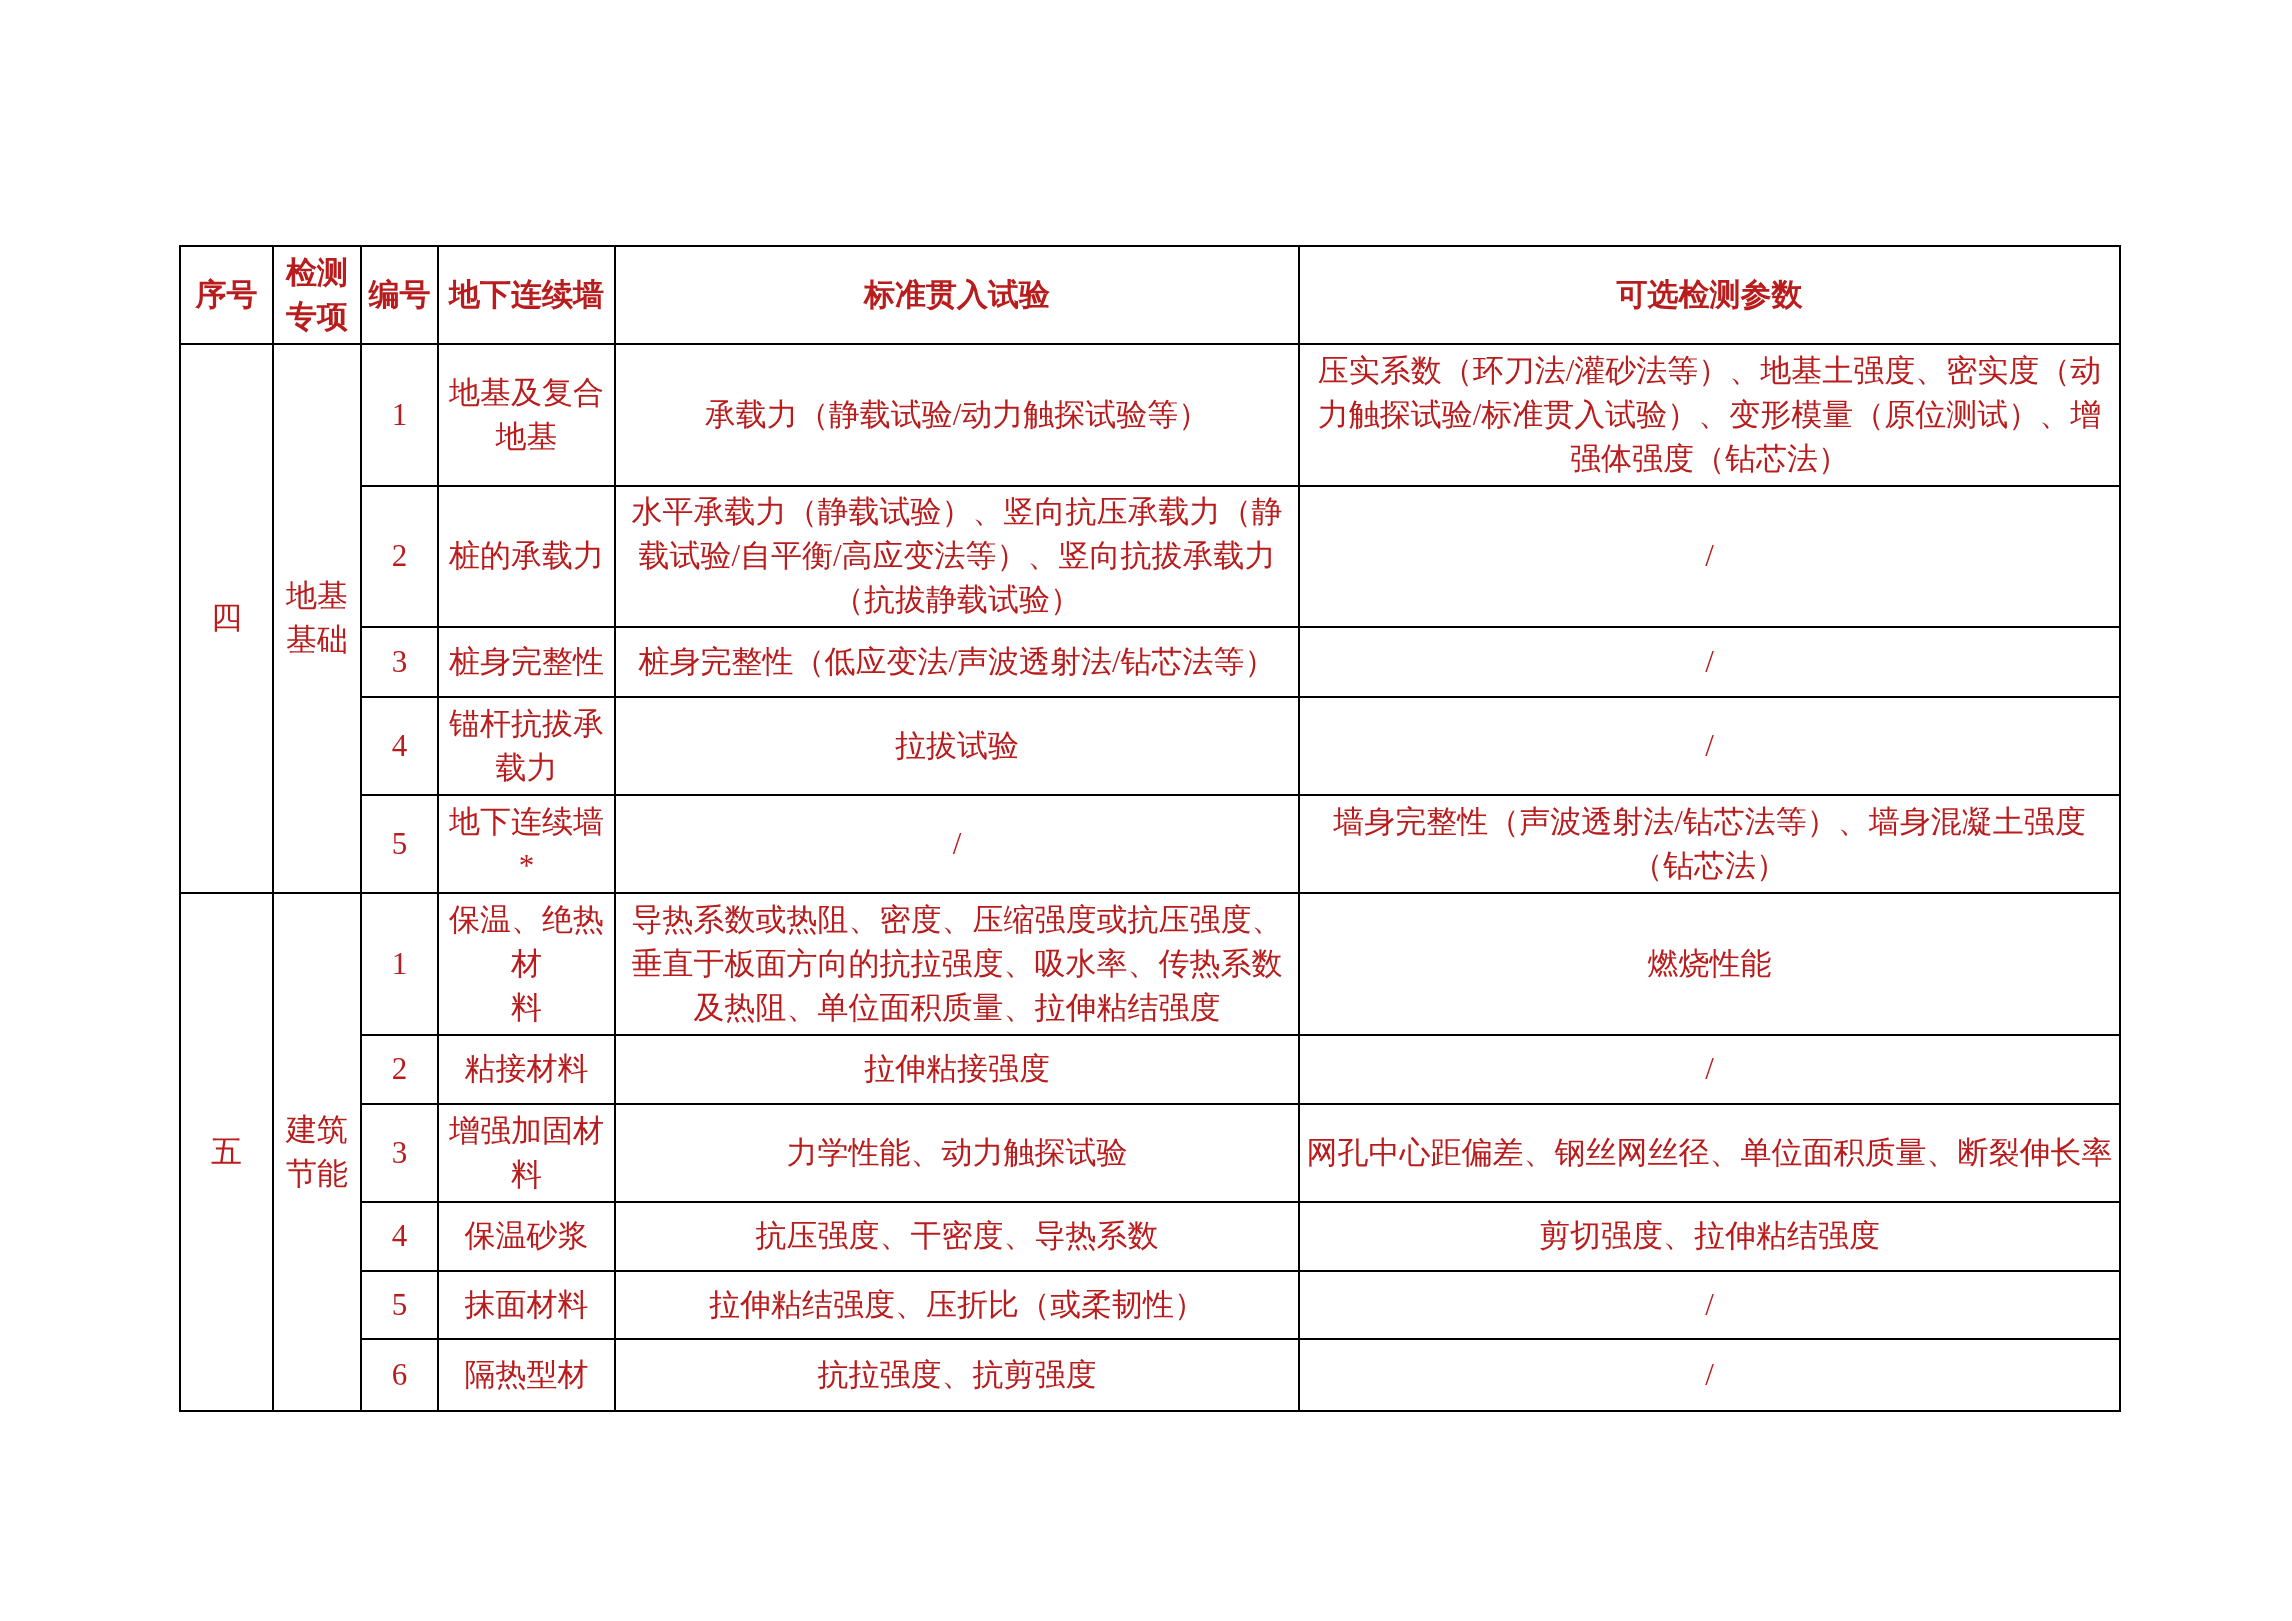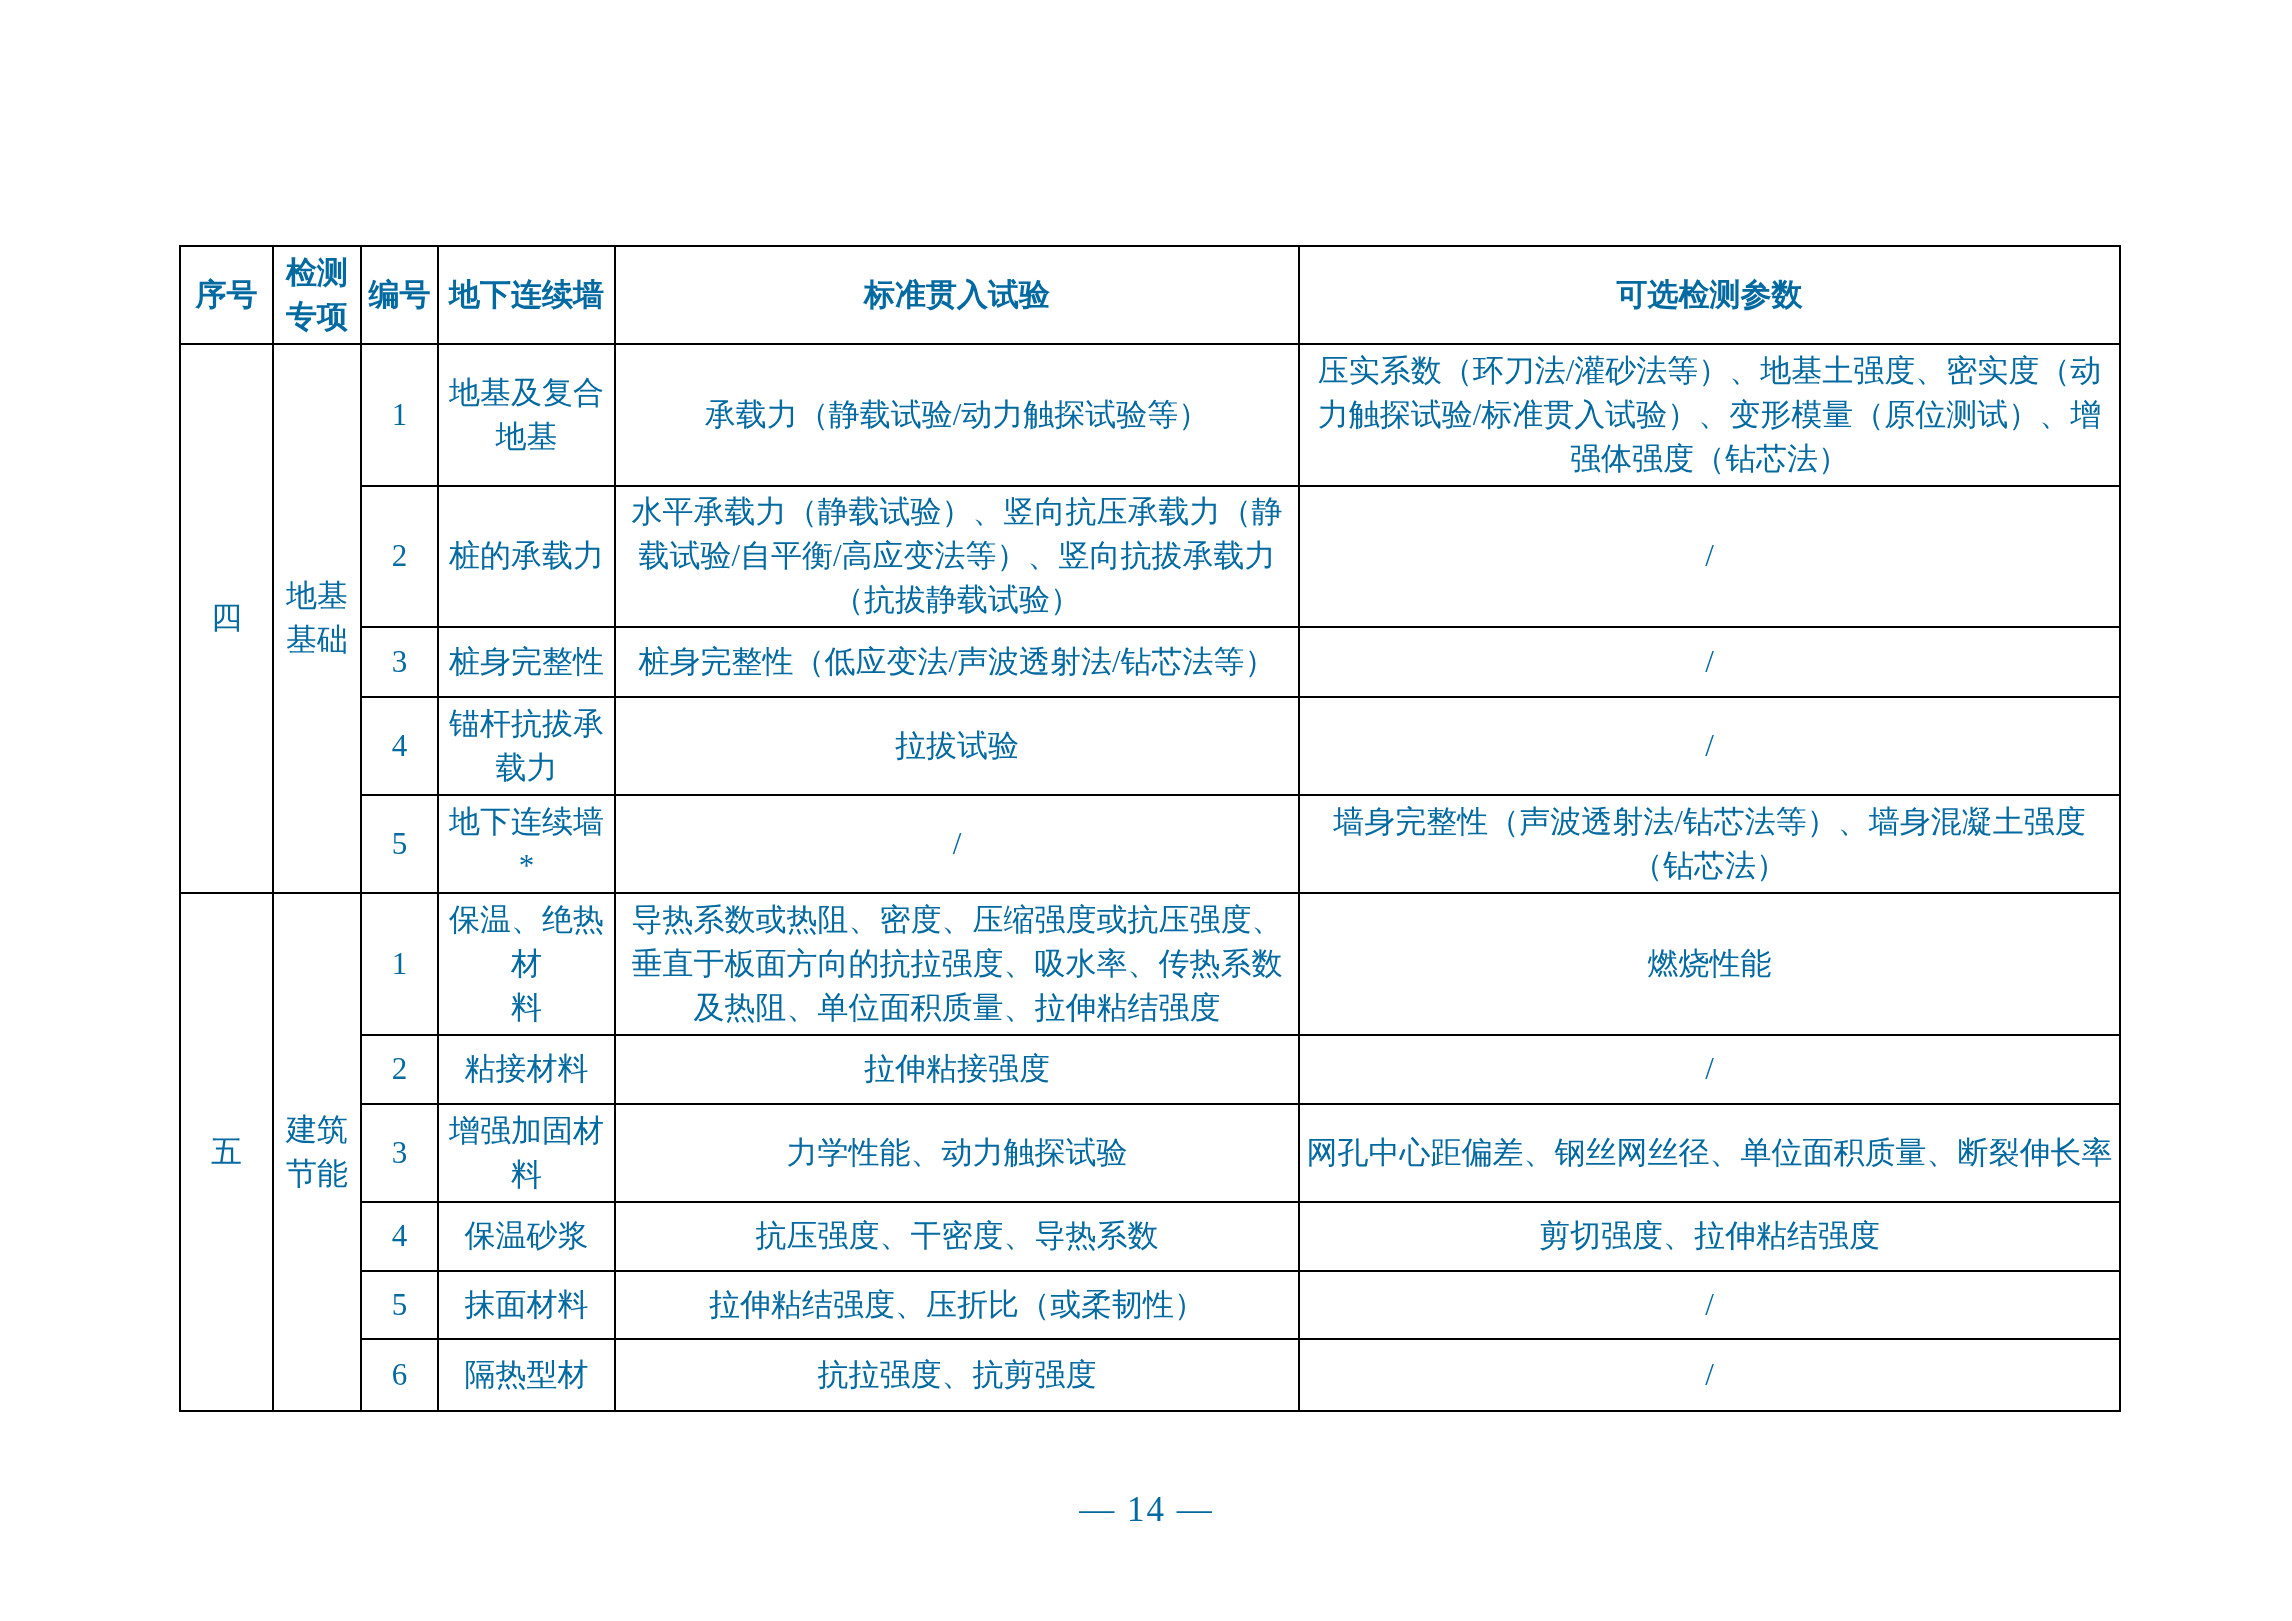--- a/index.html
+++ b/index.html
@@ -6,21 +6,21 @@
     margin: 0;
     padding: 0;
     background: #ffffff;
   }
   .page {
     position: relative;
     width: 2293px;
     height: 1621px;
     background: #ffffff;
     font-family: "Liberation Serif", "DejaVu Serif", serif;
-    color: #0369a1;
+    color: #b91c1c;
     overflow: hidden;
   }
   table.doc-table {
     position: absolute;
     left: 179px;
     top: 245px;
     width: 1942px;
     border-collapse: collapse;
     table-layout: fixed;
   }
@@ -169,15 +169,14 @@
     <tr style="height:72px">
       <td>6</td>
       <td class="pre">隔热型材</td>
       <td class="req">抗拉强度、抗剪强度</td>
       <td class="slash">/</td>
     </tr>
 
   </tbody>
     </table>
 
-  <div class="pageno">— 14 —</div>
 </div>
 
 
 </body></html>

